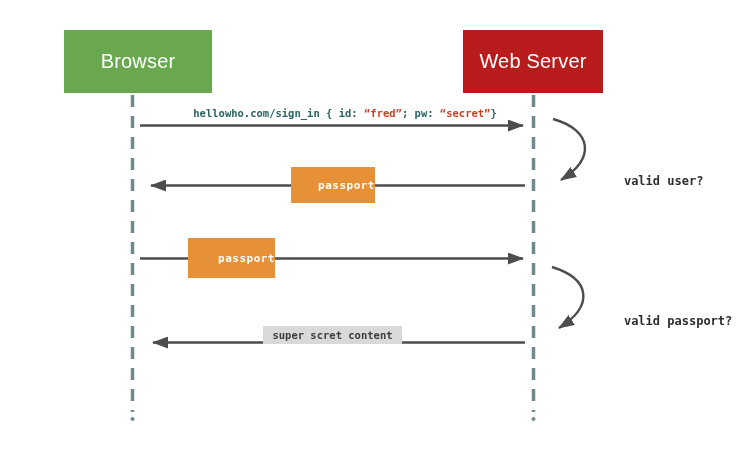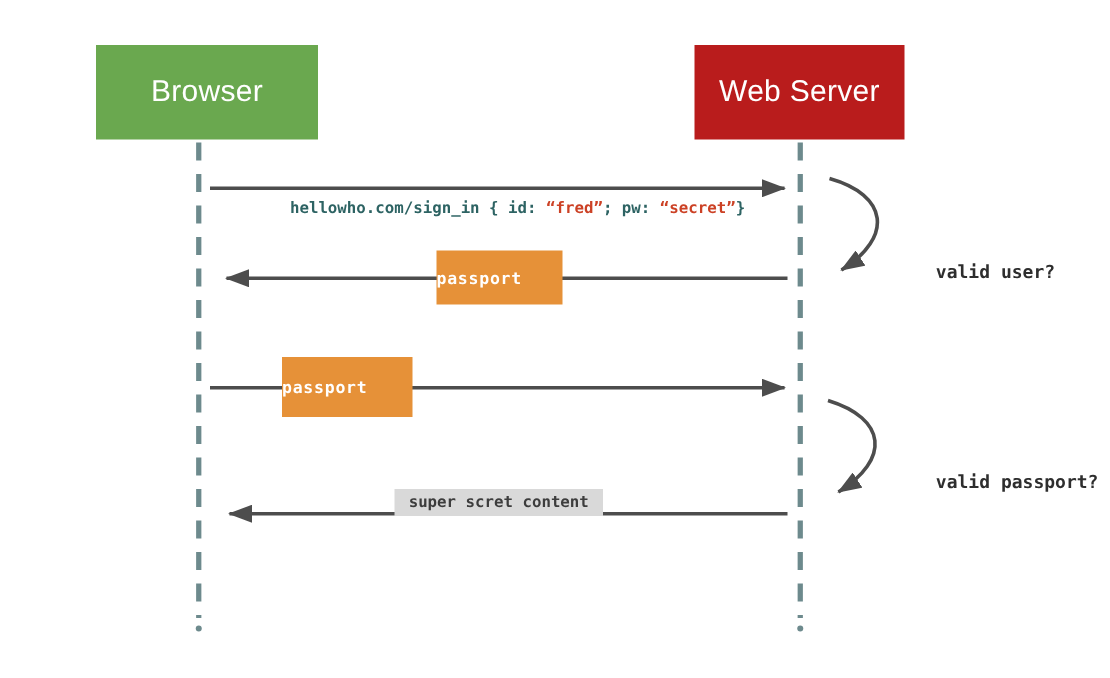--- a/index.html
+++ b/index.html
@@ -19,21 +19,21 @@
   .msg-label {
     position:absolute; font-family:"DejaVu Sans Mono", monospace;
     font-size:10.5px; font-weight:600; white-space:pre; line-height:14px;
   }
   .code    { color:#2d6363; }
   .literal { color:#cc4125; }
   .plain   { color:#2e2e2e; }
 
   .token {
     position:absolute; background:#e69138; color:#ffffff;
-    display:flex; align-items:center; justify-content:flex-start;
+    display:flex; align-items:center; justify-content:flex-end;
     font-family:"DejaVu Sans Mono", monospace; font-size:11px; font-weight:700;
     letter-spacing:0.5px;
   }
   .token-response { left:291px; top:167px; width:84px; height:36px; }
   .token-request  { left:188px; top:238px; width:87px; height:40px; }
 
   .content-box {
     position:absolute; left:263px; top:326px; width:139px; height:18px;
     background:#d9d9d9; color:#3d3d3d;
     display:flex; align-items:center; justify-content:center;
@@ -74,21 +74,21 @@
     <path d="M 552 267 C 591 279, 594 306, 559 328" fill="none" stroke="#4d4d4d" stroke-width="2.4" marker-end="url(#ah)"></path>
   </svg>
 
   <div class="actor actor-browser">
     <span>Browser</span>
   </div>
   <div class="actor actor-server">
     <span>Web Server</span>
   </div>
 
-  <div class="msg-label" style="left:168px; top:118px;">
+  <div class="msg-label" style="left:168px; top:92px;">
     <span class="code">hellowho.com/sign_in { id: </span><span class="literal">“fred”</span><span class="code">; pw: </span><span class="literal">“secret”</span><span class="code">}</span>
   </div>
 
   <div class="token token-response">
     <span>passport</span>
   </div>
 
   <div class="token token-request">
     <span>passport</span>
   </div>

